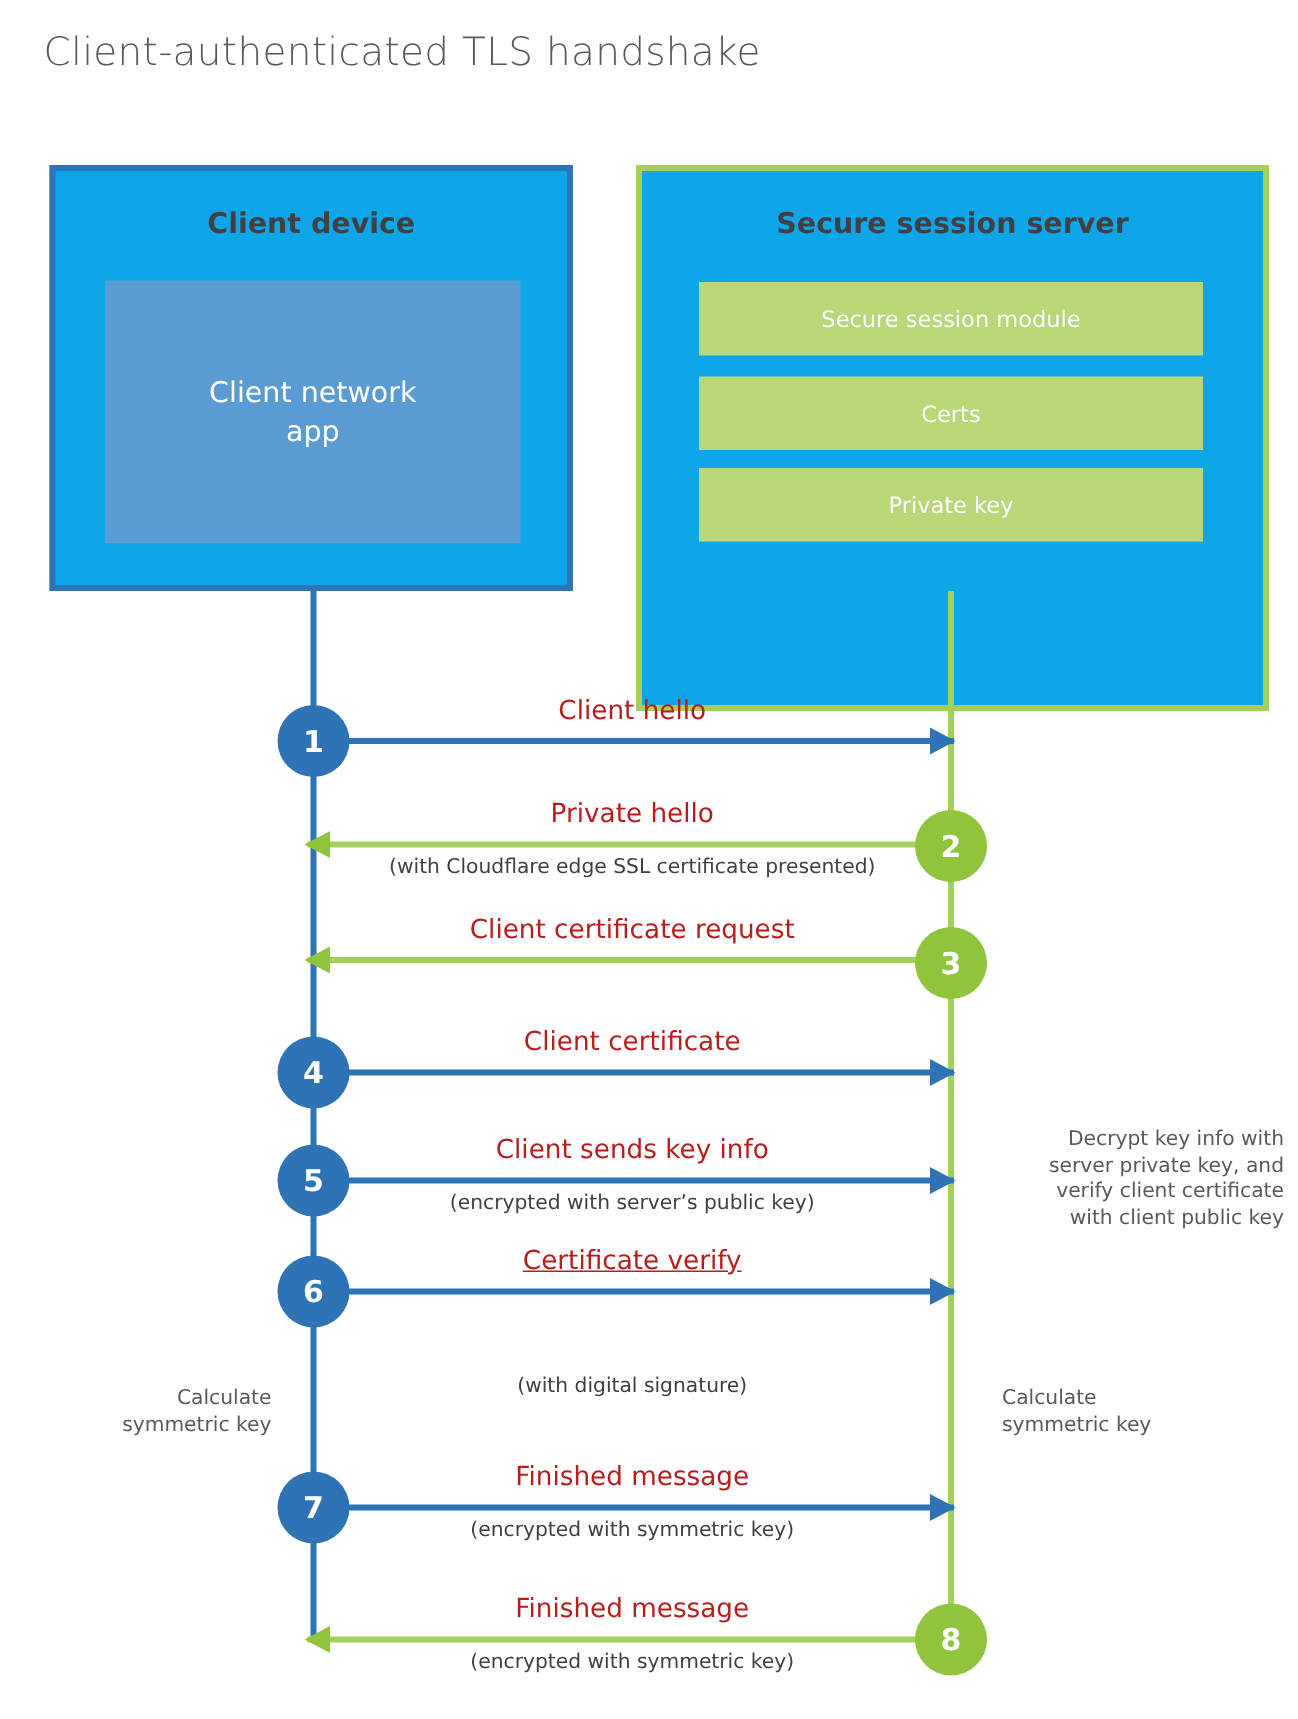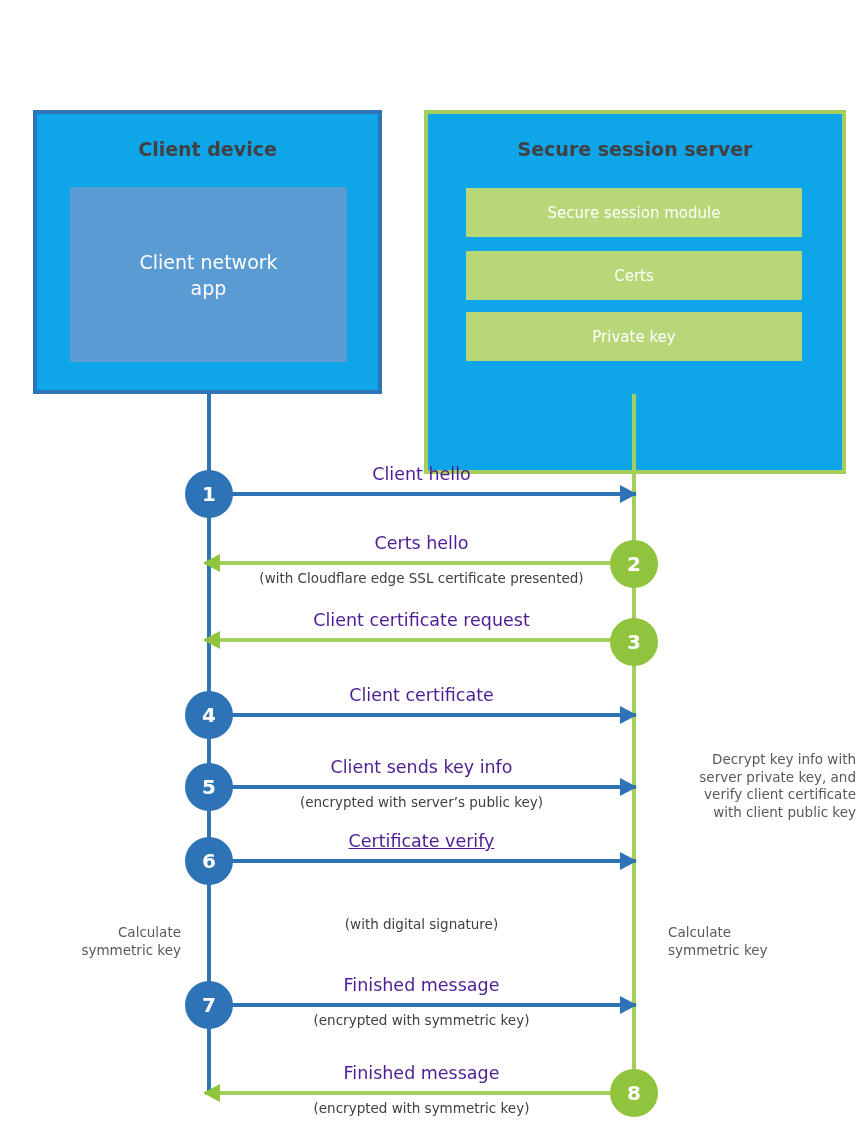--- a/index.html
+++ b/index.html
@@ -43,41 +43,42 @@
   .y7 .arrow-line{top:1003px;} .y7 .head{top:996px;}
   .y8 .arrow-line{top:1091px;} .y8 .head{top:1084px;}
   
   .step-circle{width:48px;height:48px;border-radius:50%;color:#fff;font-size:20px;font-weight:bold;
     text-align:center;line-height:48px;z-index:5;}
   .circle-blue{background:#2d73b5;left:185px;}
   .circle-green{background:#8fc43c;left:610px;}
   #circle-1{top:470px;} #circle-2{top:540px;} #circle-3{top:618px;} #circle-4{top:691px;}
   #circle-5{top:763px;} #circle-6{top:837px;} #circle-7{top:981px;} #circle-8{top:1069px;}
   
-  .msg-label{left:209px;width:425px;text-align:center;font-size:17.5px;color:#4c1d95;}
+  .msg-label{left:209px;width:425px;text-align:center;font-size:17.5px;color:#b91c1c;}
   .msg-sub{left:209px;width:425px;text-align:center;font-size:13.5px;color:#404040;}
   #label-1{top:464px;} 
   #label-2{top:533px;} #sub-2{top:570px;}
   #label-3{top:610px;}
   #label-4{top:685px;}
   #label-5{top:757px;} #sub-5{top:794px;}
   #label-6{top:831px;text-decoration:underline;} #sub-6{top:916px;}
   #label-7{top:975px;} #sub-7{top:1012px;}
   #label-8{top:1063px;} #sub-8{top:1100px;}
   
   .note{font-size:13.5px;color:#58595b;line-height:17.5px;white-space:pre-line;}
   #note-decrypt{left:656px;top:751px;width:200px;text-align:right;}
   #note-calc-left{left:30px;top:924px;width:151px;text-align:right;}
   #note-calc-right{left:668px;top:924px;width:140px;text-align:left;}
 </style>
 </head>
 <body>
 
 <div id="canvas">
 
+  <div class="abs" id="page-title">Client-authenticated TLS handshake</div>
 
   <div class="abs actor-box" id="client-box">
     <span class="actor-title">Client device</span>
     <div class="abs" id="client-app">Client network
 app</div>
   </div>
 
   <div class="abs actor-box" id="server-box">
     <span class="actor-title">Secure session server</span>
     <div class="abs server-bar" id="bar-0">Secure session module</div>
@@ -90,21 +91,21 @@
 
   <div class="y1">
     <div class="abs arrow-line arrow-blue"></div>
     <div class="abs head head-right"></div>
     <div class="abs msg-label" id="label-1">Client hello</div>
   </div>
 
   <div class="y2">
     <div class="abs arrow-line arrow-green"></div>
     <div class="abs head head-left"></div>
-    <div class="abs msg-label" id="label-2">Certs hello</div>
+    <div class="abs msg-label" id="label-2">Private hello</div>
     <div class="abs msg-sub" id="sub-2">(with Cloudflare edge SSL certificate presented)</div>
   </div>
 
   <div class="y3">
     <div class="abs arrow-line arrow-green"></div>
     <div class="abs head head-left"></div>
     <div class="abs msg-label" id="label-3">Client certificate request</div>
   </div>
 
   <div class="y4">

